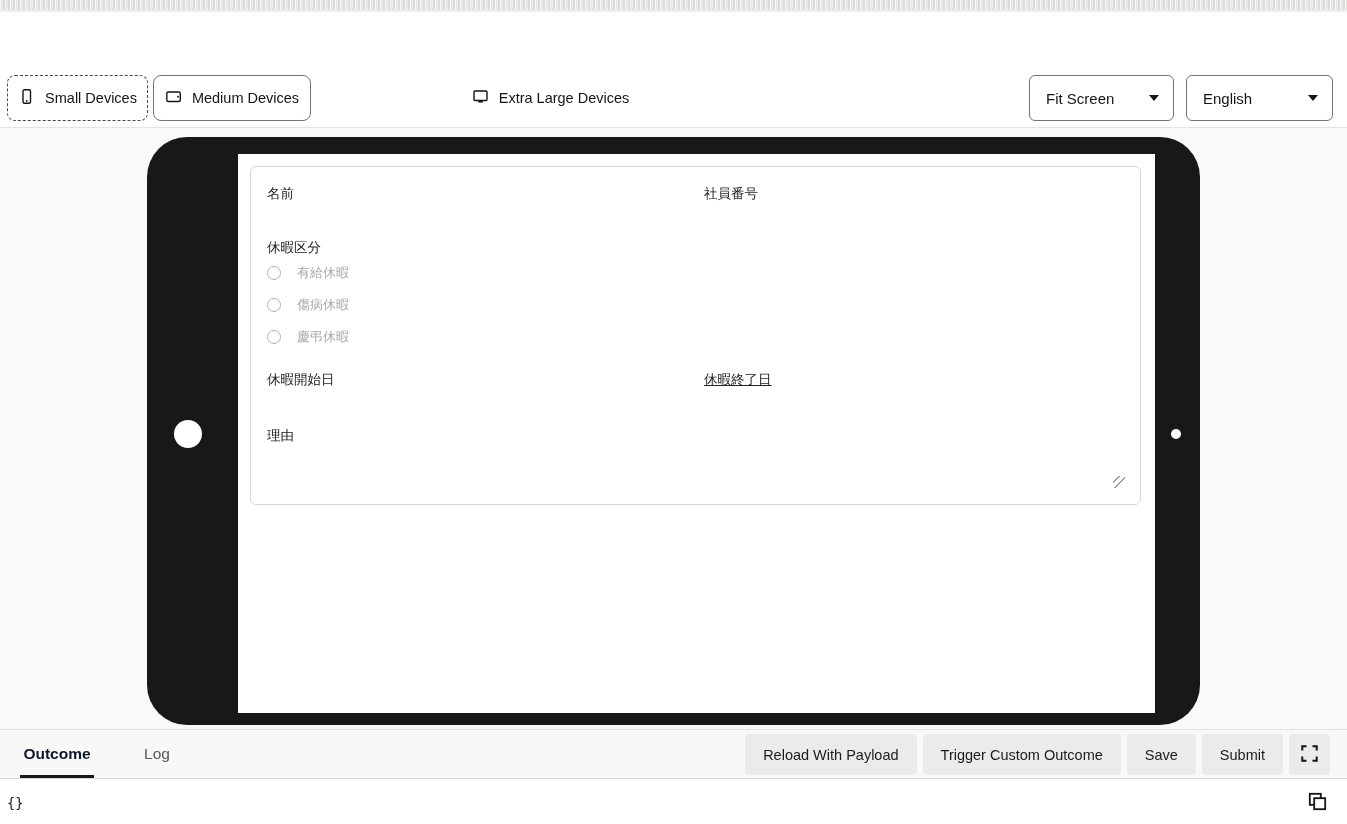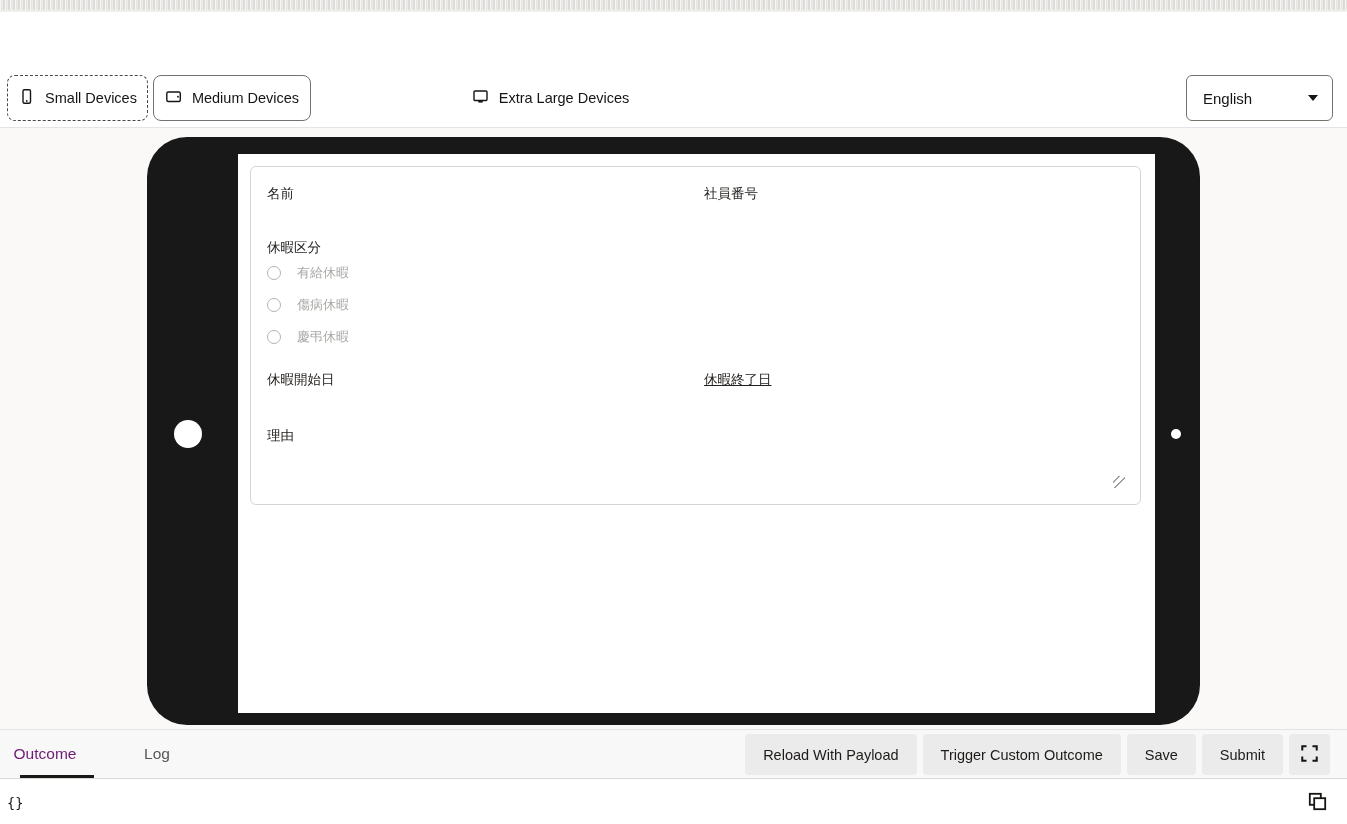--- a/index.html
+++ b/index.html
@@ -66,21 +66,21 @@
   .radio-circle { width:14px; height:14px; border:1px solid #b5b3b0; border-radius:50%; background:#fff; }
   .radio-label { font-size:13px; color:#a9a7a4; white-space:nowrap; }
   .resize-handle { position:absolute; left:862px; top:309px; width:12px; height:12px;
     background:linear-gradient(135deg, transparent 0 4px, #a09e9a 4px 5.5px, transparent 5.5px 8.5px, #a09e9a 8.5px 10px, transparent 10px); }
 
   
   .bottom-bar { position:absolute; left:0; top:729px; width:1347px; height:49px; background:#f8f8f8;
     border-top:1px solid #e5e3e0; }
   .tab { position:absolute; top:0; height:100%; display:flex; align-items:center; justify-content:center;
     font-size:15.5px; cursor:pointer; }
-  .tab-outcome { left:8px; width:74px; font-weight:400; color:#701a75; }
+  .tab-outcome { left:20px; width:74px; font-weight:700; color:#0f172a; }
   .tab-log { left:136px; width:42px; color:#5a5855; }
   .tab-underline { position:absolute; left:20px; bottom:0; width:74px; height:3.5px; background:#1a1816; }
   .bar-actions { position:absolute; right:17px; top:4px; height:41px; display:flex; gap:6px; }
   .bar-btn { height:41px; padding:0 18px; background:#ebebeb; border:none; border-radius:4px;
     font-size:14.5px; color:#1c1b19; font-family:inherit; cursor:pointer; white-space:nowrap; }
   .bar-btn-icon { width:41px; padding:0; display:flex; align-items:center; justify-content:center; }
 
   
   .panel-divider { position:absolute; left:0; top:778px; width:1347px; height:1px; background:#dbd9d6; }
   .outcome-panel { position:absolute; left:0; top:779px; width:1347px; height:45px; background:#fff; }
@@ -119,20 +119,24 @@
     <button class="dev-btn dev-xlarge">
       <span>
         <svg width="17" height="17" viewBox="0 0 17 17" fill="none" stroke="#161513" stroke-width="1.4">
           <rect x="2" y="3" width="13" height="9.5" rx="1"></rect>
           <rect x="6.3" y="12.8" width="4.4" height="1.8" fill="#161513" stroke="none"></rect>
         </svg>
       </span>
       <span>Extra Large Devices</span>
     </button>
 
+    <div class="select-box select-fit">
+      <span>Fit Screen</span>
+      <span class="caret-down"></span>
+    </div>
     <div class="select-box select-lang">
       <span>English</span>
       <span class="caret-down"></span>
     </div>
   </div>
 
   <div class="preview-area">
     <div class="tablet">
       <div class="home-button"></div>
       <div class="camera-dot"></div>

